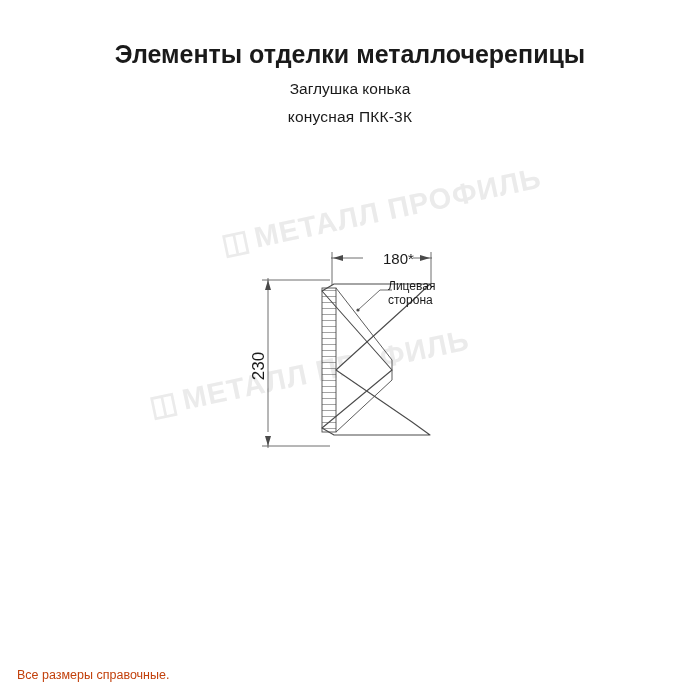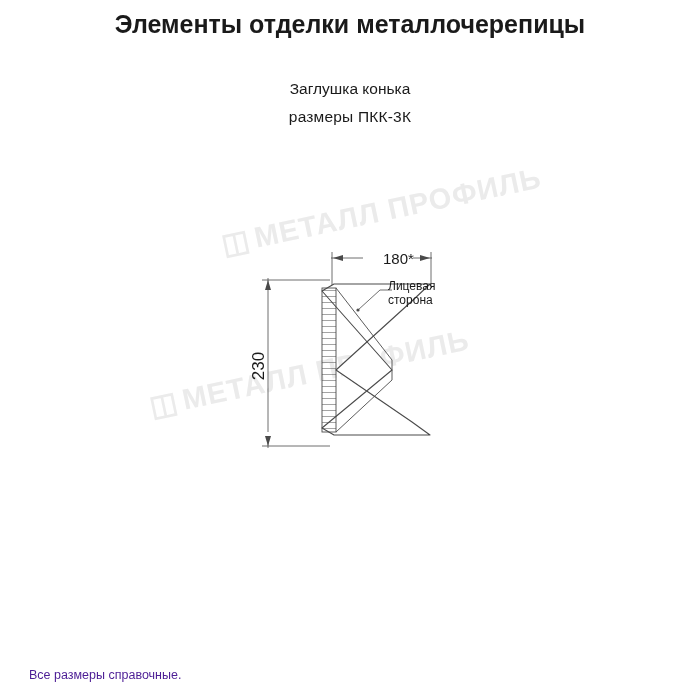--- a/index.html
+++ b/index.html
@@ -16,21 +16,21 @@
     overflow: hidden;
   }
   .page {
     position: absolute;
     inset: 0;
   }
 
   
   .main-title {
     position: absolute;
-    top: 10px;
+    top: 40px;
     left: 0;
     width: 700px;
     text-align: center;
     font-size: 25px;
     font-weight: bold;
     letter-spacing: 0px;
     color: #1a1a1a;
   }
   .subtitle-block {
     position: absolute;
@@ -70,38 +70,38 @@
     position: absolute;
     left: 0;
     top: 170px;
     width: 556px;
     height: 320px;
   }
 
   
   .footer {
     position: absolute;
-    left: 29px;
+    left: 17px;
     bottom: 14px;
     font-size: 12.5px;
     line-height: 21px;
-    color: #4c1d95;
+    color: #c2410c;
   }
   .footer-line { display: block; }
 </style>
 </head>
 <body>
 
 <div class="page">
 
   <div class="main-title">Элементы отделки металлочерепицы</div>
 
   <div class="subtitle-block">
     <span class="subtitle-line">Заглушка конька</span>
-    <span class="subtitle-line code">размеры   ПКК-3К</span>
+    <span class="subtitle-line code">конусная   ПКК-3К</span>
   </div>
 
   <div class="wm wm1">
     <span class="wm-mark">◫</span><span>МЕТАЛЛ ПРОФИЛЬ</span>
   </div>
   <div class="wm wm2">
     <span class="wm-mark">◫</span><span>МЕТАЛЛ ПРОФИЛЬ</span>
   </div>
 
   <div class="drawing">

